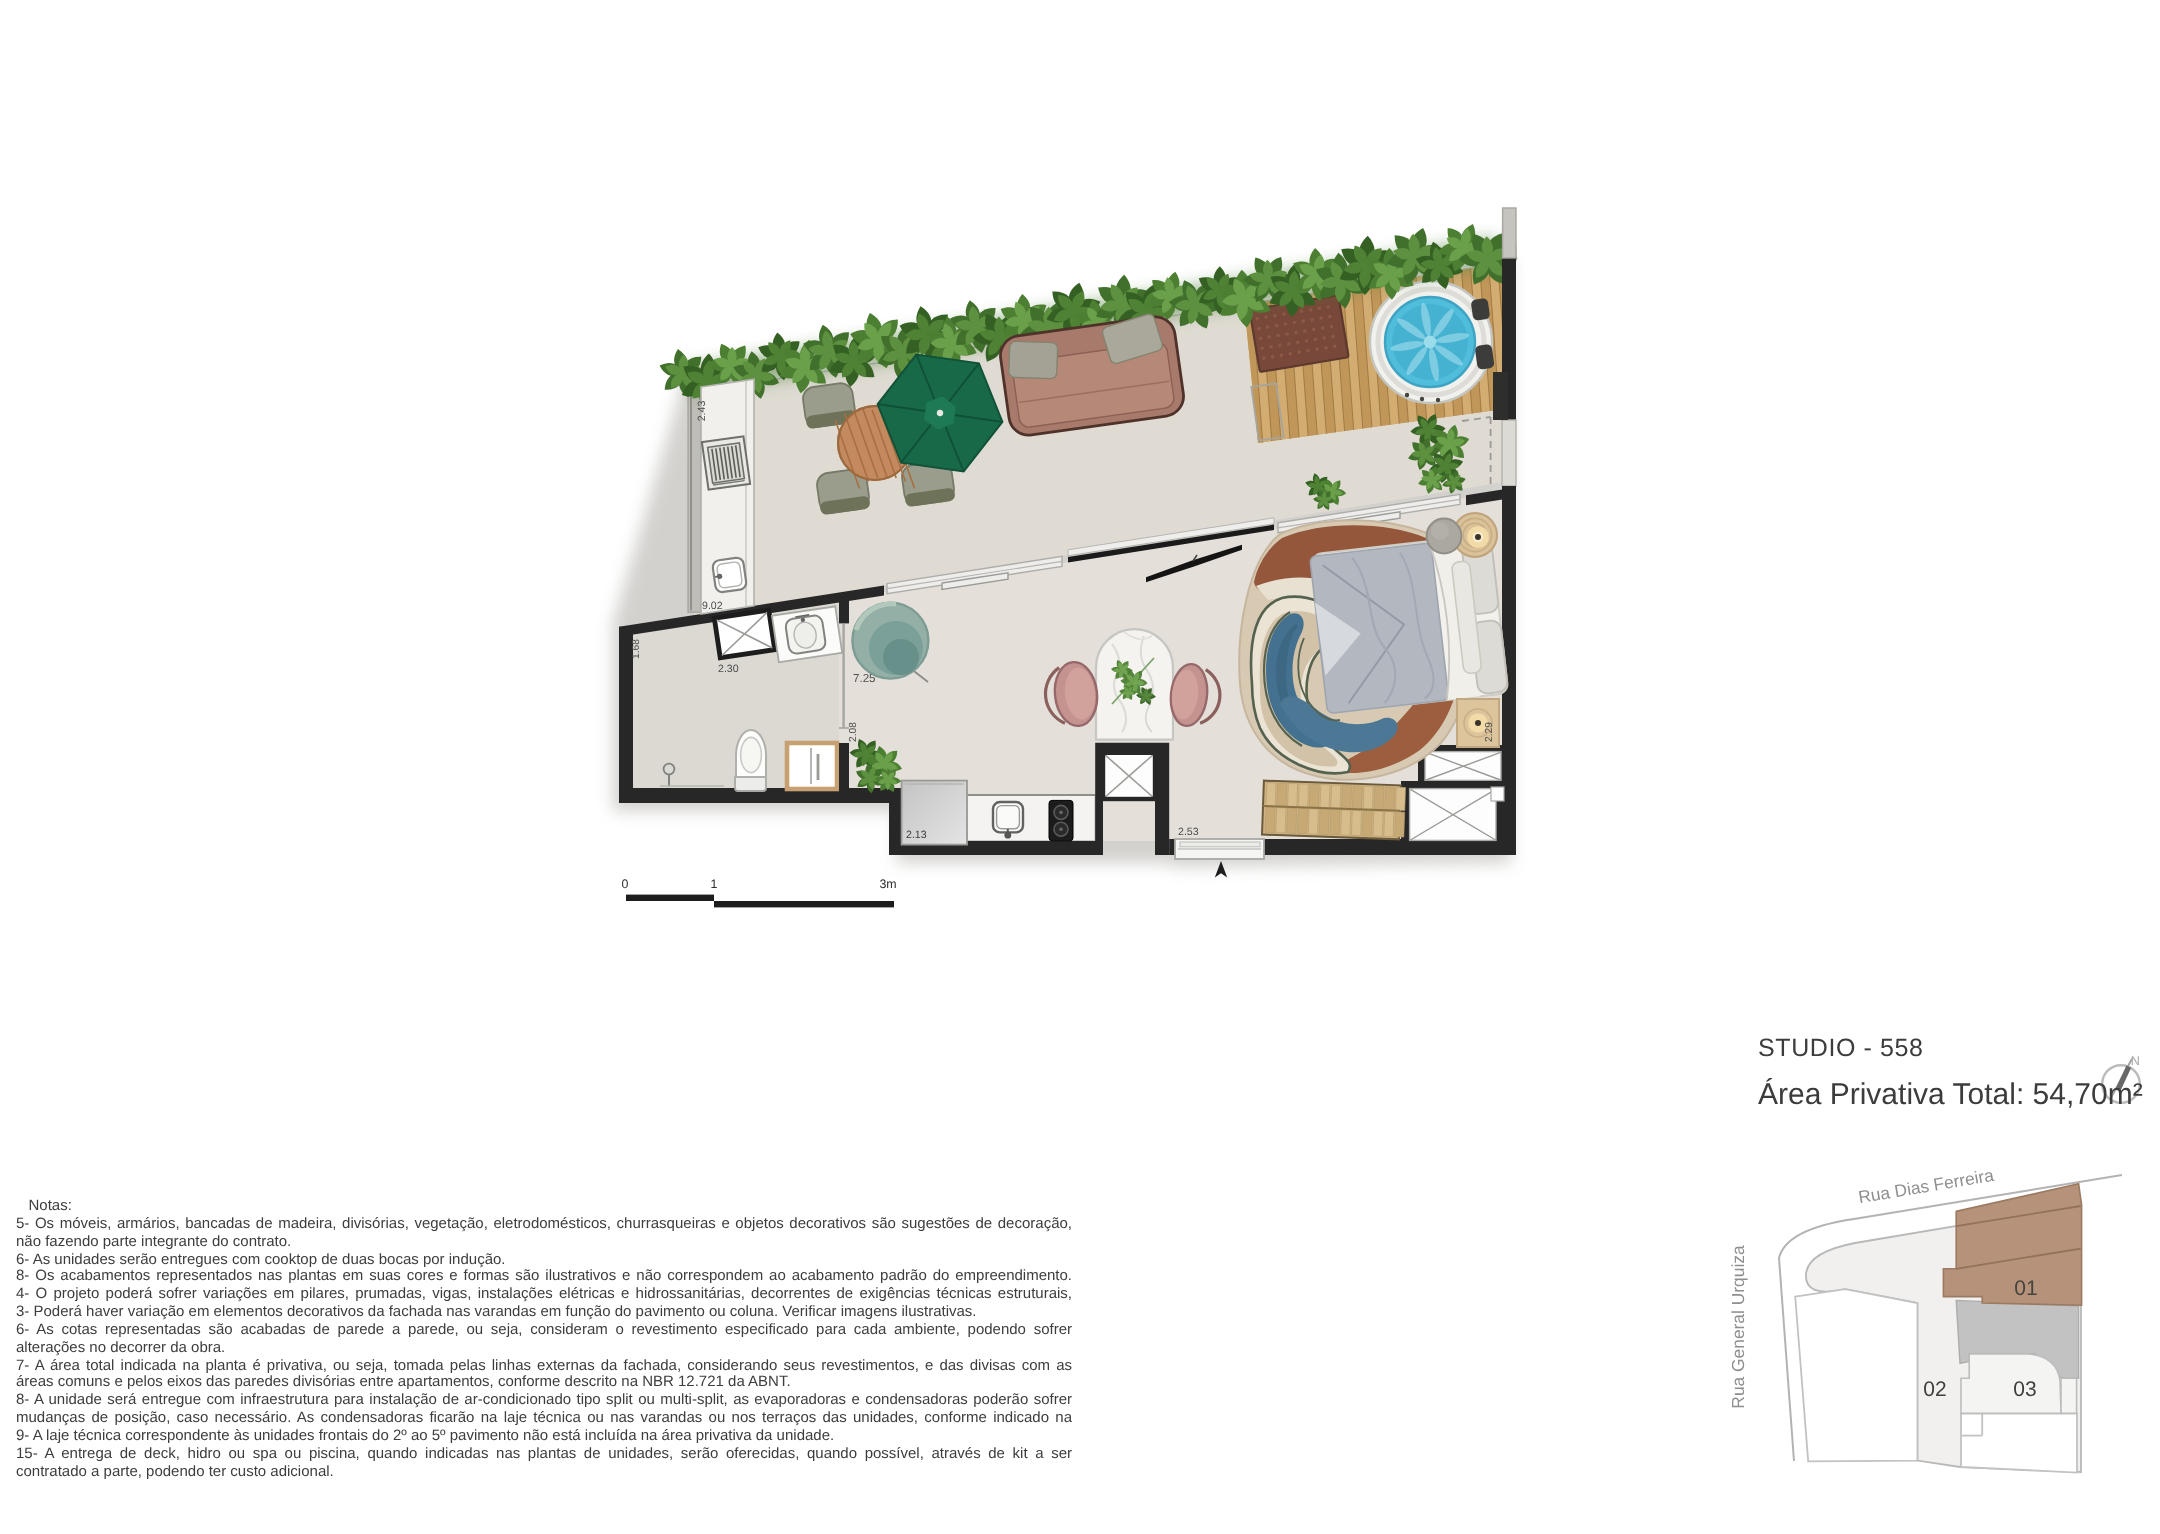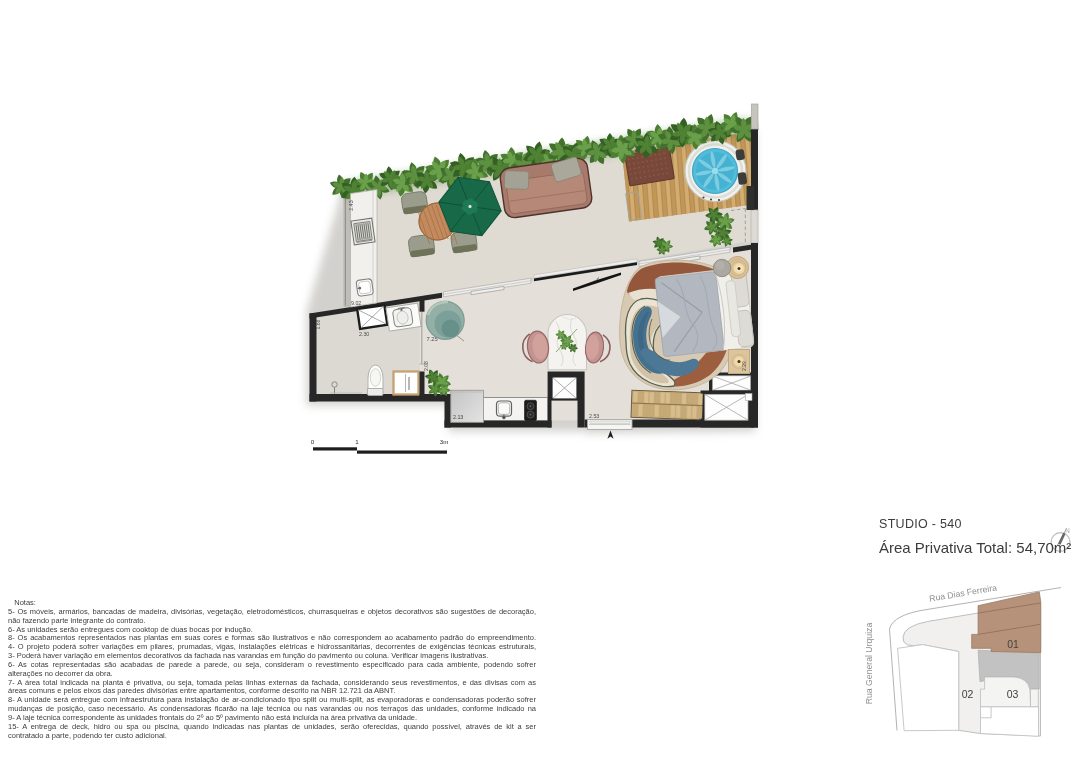--- a/index.html
+++ b/index.html
@@ -606,21 +606,21 @@
 <text x="967.5" y="698.0" font-size="10.5" fill="#3f3f3f" text-anchor="middle">02</text>
 <text x="1012.5" y="698.0" font-size="10.5" fill="#3f3f3f" text-anchor="middle">03</text>
 
 <text x="963.5" y="596.0" font-size="8.7" fill="#8f8f8f" text-anchor="middle" transform="rotate(-9.5 963.5 596)">Rua Dias Ferreira</text>
 
 <text x="872.0" y="663.5" font-size="8.7" fill="#8f8f8f" text-anchor="middle" transform="rotate(-90 872 663.5)">Rua General Urquiza</text>
 </g>
       </g>
     </svg>
 
-<div class="t1">STUDIO - 540</div>
+<div class="t1">STUDIO - 558</div>
 
 <div class="t2">Área Privativa Total: 54,70m²</div>
 
 <div class="notes">
       <div class="">&nbsp;&nbsp;&nbsp;Notas:</div>
       <div class="j">5- Os móveis, armários, bancadas de madeira, divisórias, vegetação, eletrodomésticos, churrasqueiras e objetos decorativos são sugestões de decoração,</div>
       <div class="">não fazendo parte integrante do contrato.</div>
       <div class="">6- As unidades serão entregues com cooktop de duas bocas por indução.</div>
       <div class="j">8- Os acabamentos  representados nas plantas em suas cores e formas são ilustrativos e não  correspondem ao acabamento padrão do  empreendimento.</div>
       <div class="j">4- O projeto poderá sofrer variações em pilares,  prumadas,  vigas,  instalações elétricas e hidrossanitárias,  decorrentes de exigências técnicas estruturais,</div>

